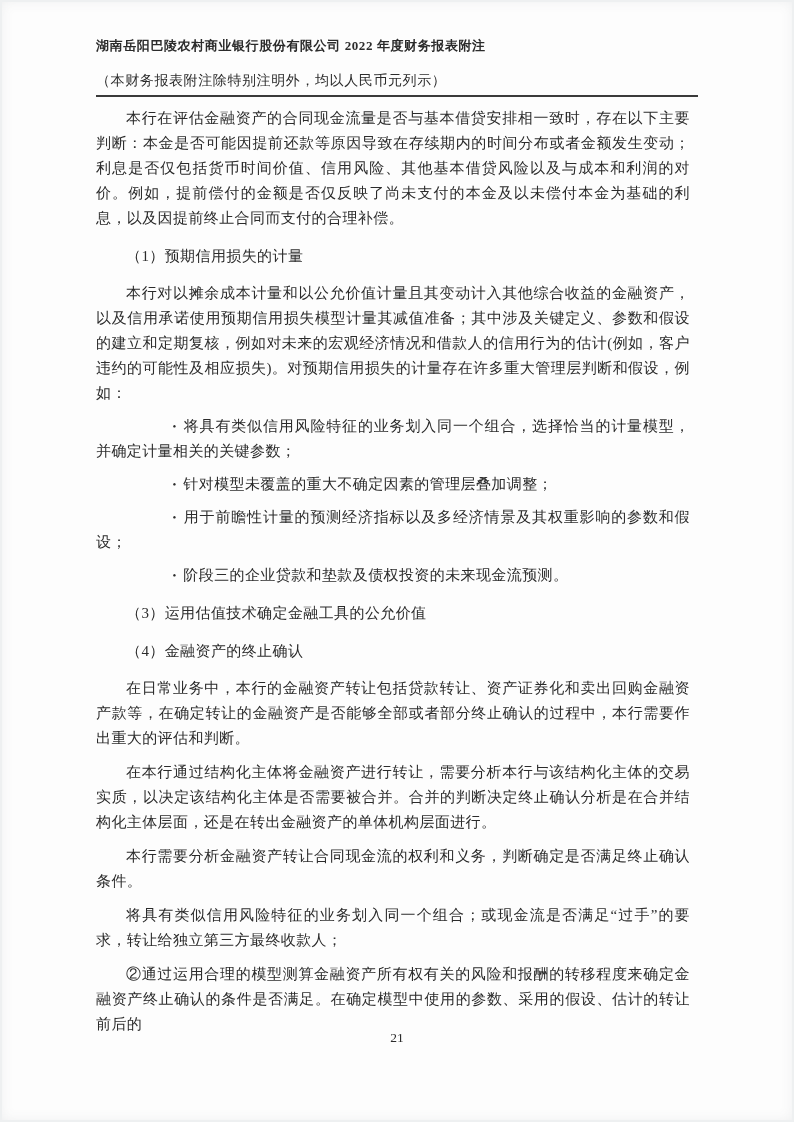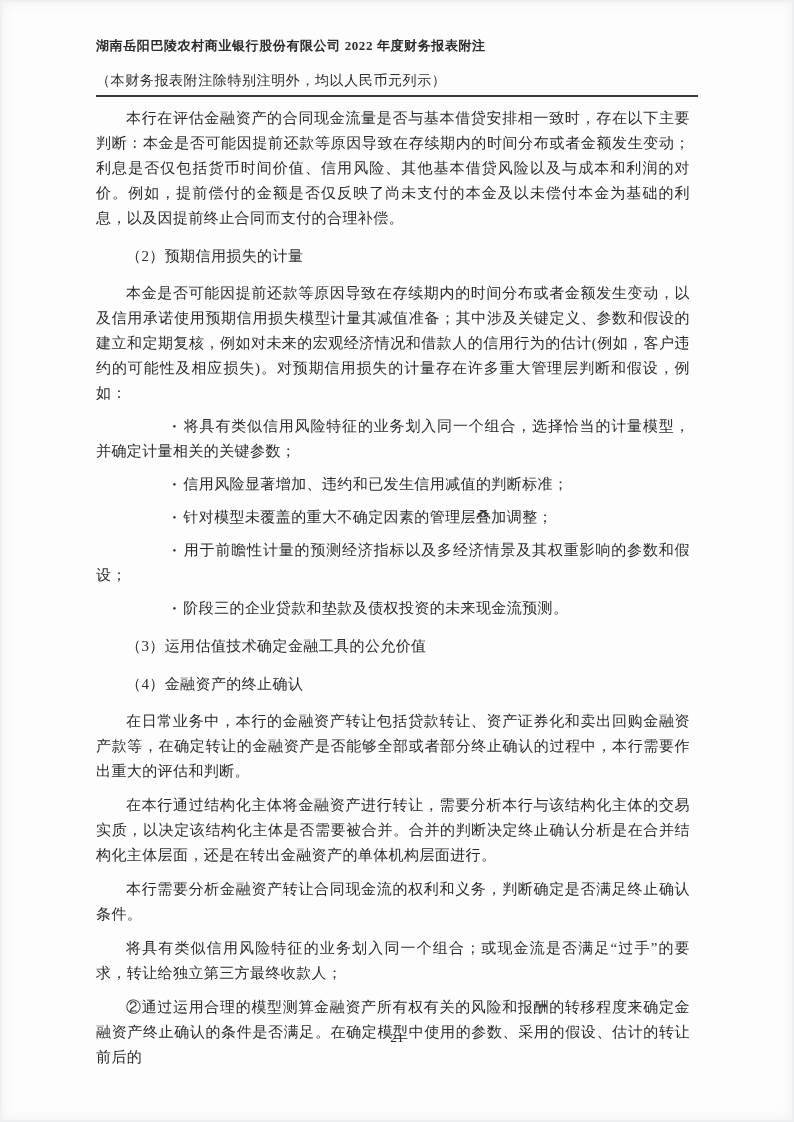--- a/index.html
+++ b/index.html
@@ -68,24 +68,23 @@
 <body>
 
 <div class="page" style="--page-bg: #fdfdfd; --text: #2b2b2b; --rule: #3a3a3a;">
   <div>
     <div class="doc-title">湖南岳阳巴陵农村商业银行股份有限公司 2022 年度财务报表附注</div>
     <div class="doc-subtitle">（本财务报表附注除特别注明外，均以人民币元列示）</div>
     <div class="rule"></div>
   </div>
   <div class="doc-body">
       <p class="blk para">本行在评估金融资产的合同现金流量是否与基本借贷安排相一致时，存在以下主要判断：本金是否可能因提前还款等原因导致在存续期内的时间分布或者金额发生变动；利息是否仅包括货币时间价值、信用风险、其他基本借贷风险以及与成本和利润的对价。例如，提前偿付的金额是否仅反映了尚未支付的本金及以未偿付本金为基础的利息，以及因提前终止合同而支付的合理补偿。</p>
-      <p class="blk heading">（2）预期信用损失的计量</p>
-      <p class="blk para">本金是否可能因提前还款等原因导致在存续期内的时间分布或者金额发生变动，以及信用承诺使用预期信用损失模型计量其减值准备；其中涉及关键定义、参数和假设的建立和定期复核，例如对未来的宏观经济情况和借款人的信用行为的估计(例如，客户违约的可能性及相应损失)。对预期信用损失的计量存在许多重大管理层判断和假设，例如：</p>
+      <p class="blk heading">（1）预期信用损失的计量</p>
+      <p class="blk para">本行对以摊余成本计量和以公允价值计量且其变动计入其他综合收益的金融资产，以及信用承诺使用预期信用损失模型计量其减值准备；其中涉及关键定义、参数和假设的建立和定期复核，例如对未来的宏观经济情况和借款人的信用行为的估计(例如，客户违约的可能性及相应损失)。对预期信用损失的计量存在许多重大管理层判断和假设，例如：</p>
       <p class="blk bullet"><span class="dot">•</span>将具有类似信用风险特征的业务划入同一个组合，选择恰当的计量模型，并确定计量相关的关键参数；</p>
-      <p class="blk bullet"><span class="dot">•</span>信用风险显著增加、违约和已发生信用减值的判断标准；</p>
       <p class="blk bullet"><span class="dot">•</span>针对模型未覆盖的重大不确定因素的管理层叠加调整；</p>
       <p class="blk bullet"><span class="dot">•</span>用于前瞻性计量的预测经济指标以及多经济情景及其权重影响的参数和假设；</p>
       <p class="blk bullet"><span class="dot">•</span>阶段三的企业贷款和垫款及债权投资的未来现金流预测。</p>
       <p class="blk heading">（3）运用估值技术确定金融工具的公允价值</p>
       <p class="blk heading">（4）金融资产的终止确认</p>
       <p class="blk para">在日常业务中，本行的金融资产转让包括贷款转让、资产证券化和卖出回购金融资产款等，在确定转让的金融资产是否能够全部或者部分终止确认的过程中，本行需要作出重大的评估和判断。</p>
       <p class="blk para">在本行通过结构化主体将金融资产进行转让，需要分析本行与该结构化主体的交易实质，以决定该结构化主体是否需要被合并。合并的判断决定终止确认分析是在合并结构化主体层面，还是在转出金融资产的单体机构层面进行。</p>
       <p class="blk para">本行需要分析金融资产转让合同现金流的权利和义务，判断确定是否满足终止确认条件。</p>
       <p class="blk para">将具有类似信用风险特征的业务划入同一个组合；或现金流是否满足“过手”的要求，转让给独立第三方最终收款人；</p>
       <p class="blk para">②通过运用合理的模型测算金融资产所有权有关的风险和报酬的转移程度来确定金融资产终止确认的条件是否满足。在确定模型中使用的参数、采用的假设、估计的转让前后的</p>

